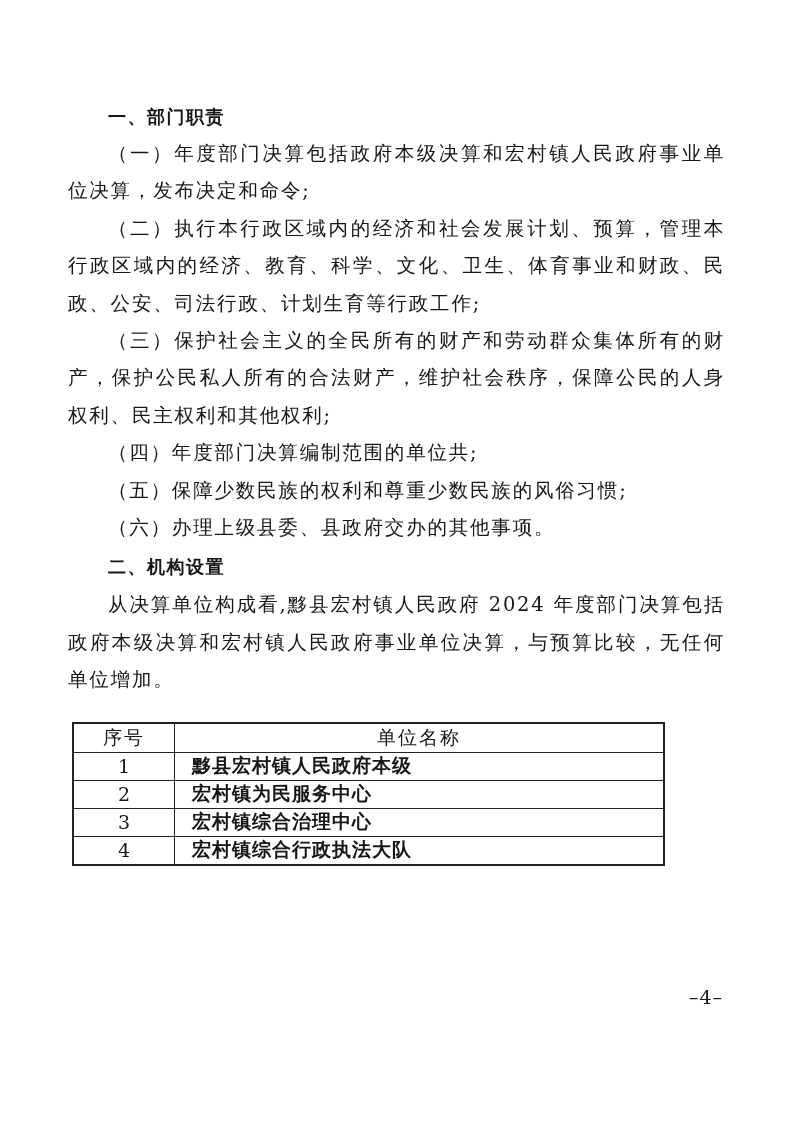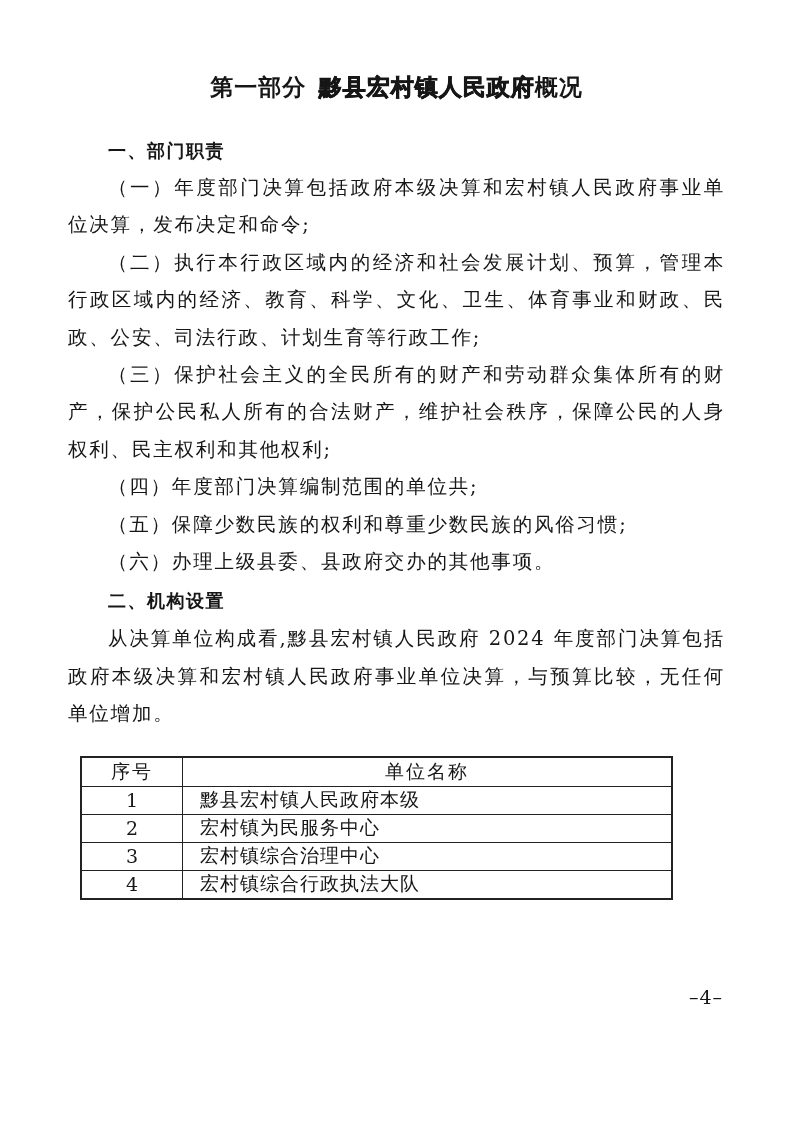--- a/index.html
+++ b/index.html
@@ -51,21 +51,21 @@
     font-size: 19.5px;
     line-height: 37.4px;
     text-align: justify;
     text-indent: 2.05em;
     letter-spacing: 1.8px;
     margin: 0;
   }
   .units-table {
     border-collapse: collapse;
     width: 593px;
-    margin: 23px 0 0 12px;
+    margin: 23px 0 0 4px;
     border: 2px solid #222;
     font-family: "DejaVu Serif", "Liberation Serif", serif;
     font-size: 19px;
     color: #161616;
   }
   .units-table th,
   .units-table td {
     border: 1px solid #222;
     font-weight: normal;
     padding: 0;
@@ -76,36 +76,36 @@
     letter-spacing: 2px;
   }
   .units-table td.seq {
     width: 100px;
     height: 27px;
     text-align: center;
   }
   .units-table td.name {
     padding-left: 17px;
     letter-spacing: 1px;
+    font-weight: bold;
   }
   .page-number {
     position: absolute;
     top: 986px;
     right: 70px;
     font-family: "DejaVu Serif", "Liberation Serif", serif;
     font-size: 19px;
     letter-spacing: 1px;
   }
 </style>
 </head>
 <body>
 
 <div class="page">
 
-  <h1 class="doc-title"><span>第一部分</span><span class="t-heavy">黟县宏村镇人民政府</span><span>概况</span></h1>
 
   <h2 class="sec-heading">一、部门职责</h2>
 
   <p class="para">（一）年度部门决算包括政府本级决算和宏村镇人民政府事业单位决算，发布决定和命令;</p>
   <p class="para">（二）执行本行政区域内的经济和社会发展计划、预算，管理本行政区域内的经济、教育、科学、文化、卫生、体育事业和财政、民政、公安、司法行政、计划生育等行政工作;</p>
   <p class="para">（三）保护社会主义的全民所有的财产和劳动群众集体所有的财产，保护公民私人所有的合法财产，维护社会秩序，保障公民的人身权利、民主权利和其他权利;</p>
   <p class="para">（四）年度部门决算编制范围的单位共;</p>
   <p class="para">（五）保障少数民族的权利和尊重少数民族的风俗习惯;</p>
   <p class="para">（六）办理上级县委、县政府交办的其他事项。</p>
 

